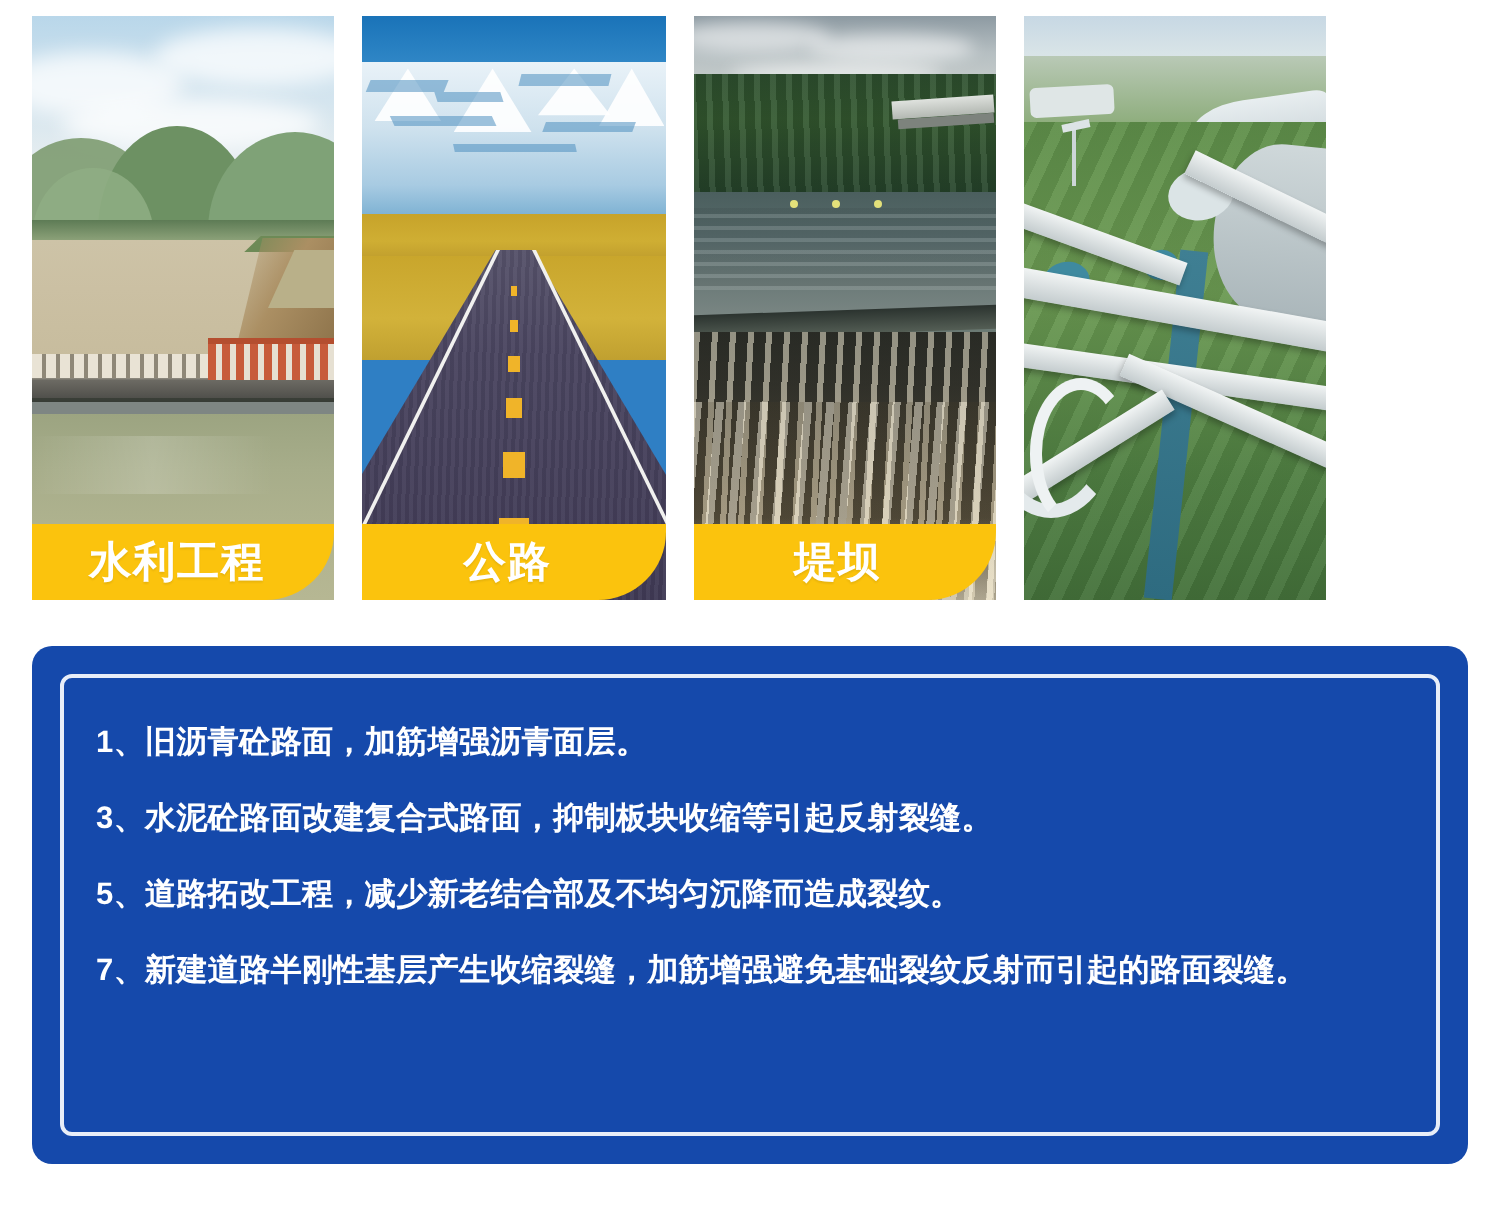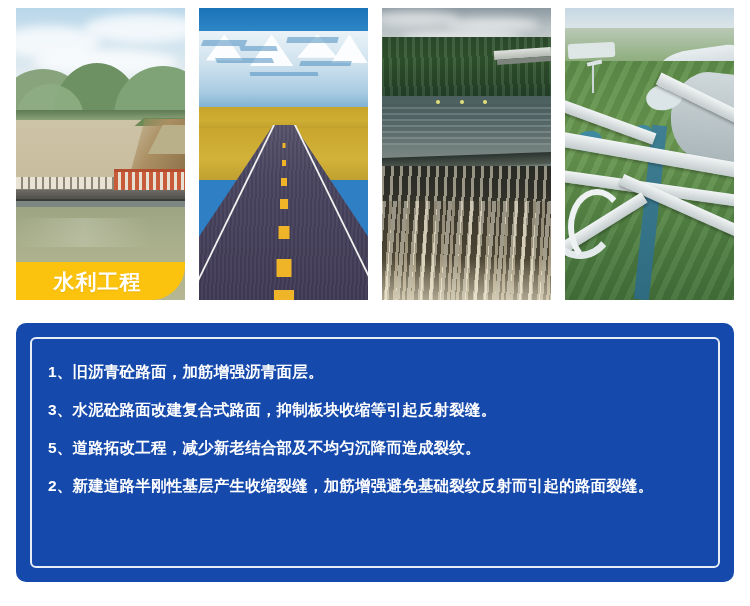--- a/index.html
+++ b/index.html
@@ -18,21 +18,21 @@
     width: 750px;
     height: 606px;
     background: #ffffff;
   }
 
   
   .gallery {
     position: absolute;
     left: 16px;
     top: 8px;
-    width: 718px;
+    width: 647px;
     height: 292px;
     display: flex;
     gap: 14px;
   }
 
   .tile {
     position: relative;
     flex: 1 1 0;
     height: 292px;
     overflow: hidden;
@@ -337,20 +337,23 @@
           <div class="edge edgeR"></div>
           <div class="dash d1"></div>
             <div class="dash d2"></div>
             <div class="dash d3"></div>
           <div class="dash d4"></div>
             <div class="dash d5"></div>
             <div class="dash d6"></div>
           <div class="dash d7"></div>
         </div>
       </div>
+      <div class="tile-label">
+        <span>公路</span>
+      </div>
     </div>
 
     <div class="tile">
       <div class="tile-photo">
         <div class="p3">
           <div class="sky"></div>
           <div class="cl cl1"></div>
             <div class="cl cl2"></div>
             <div class="cl cl3"></div>
           <div class="trees"></div>
@@ -361,20 +364,23 @@
           <div class="refl"></div>
           <div class="buoy b1"></div>
             <div class="buoy b2"></div>
             <div class="buoy b3"></div>
           <div class="crest"></div>
           <div class="wall"></div>
           <div class="streaks"></div>
           <div class="streaks2"></div>
           <div class="foam"></div>
         </div>
+      </div>
+      <div class="tile-label">
+        <span>堤坝</span>
       </div>
     </div>
 
     <div class="tile">
       <div class="tile-photo">
         <div class="p4">
           <div class="sky"></div>
           <div class="far"></div>
           <div class="term2"></div>
           <div class="terminal"></div>
@@ -400,17 +406,17 @@
     </div>
 
   </div>
 
   <div class="panel">
     <div class="panel-inner"></div>
     <ul class="panel-list">
       <li>1、旧沥青砼路面，加筋增强沥青面层。</li>
       <li>3、水泥砼路面改建复合式路面，抑制板块收缩等引起反射裂缝。</li>
       <li>5、道路拓改工程，减少新老结合部及不均匀沉降而造成裂纹。</li>
-      <li>2、新建道路半刚性基层产生收缩裂缝，加筋增强避免基础裂纹反射而引起的路面裂缝。</li>
+      <li>7、新建道路半刚性基层产生收缩裂缝，加筋增强避免基础裂纹反射而引起的路面裂缝。</li>
     </ul>
   </div>
 
 </div>
 
 </body></html>

